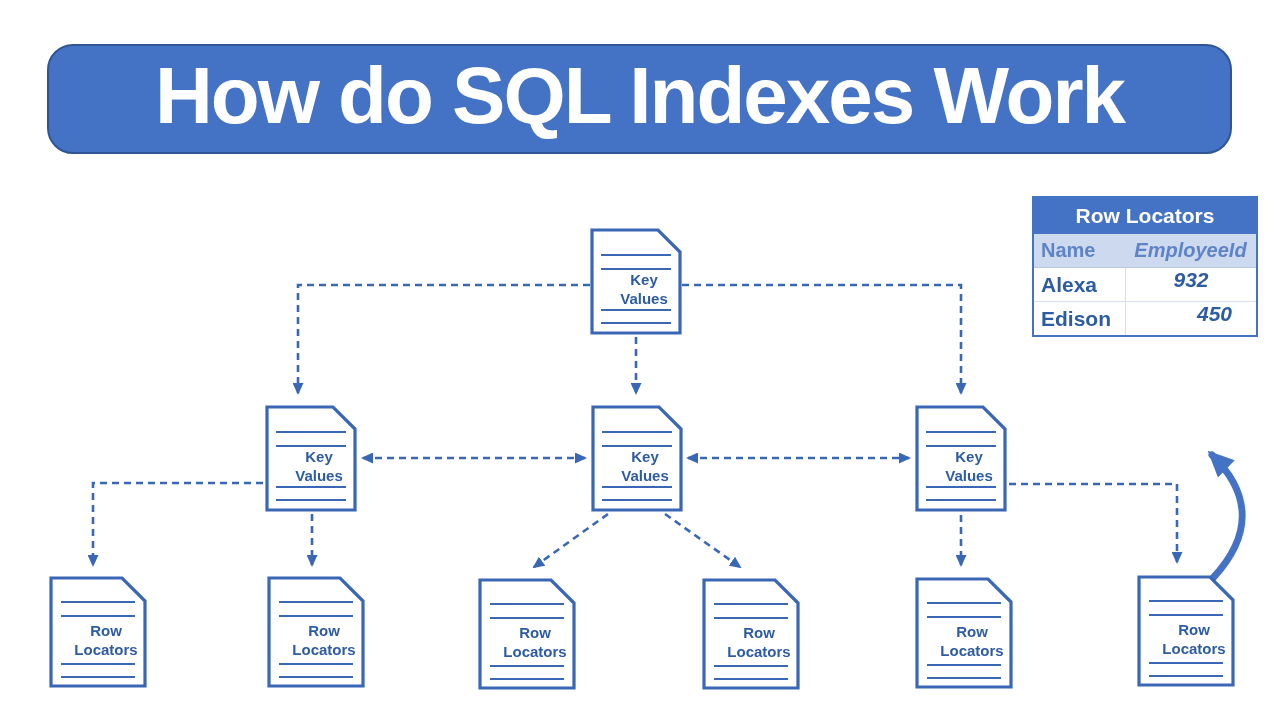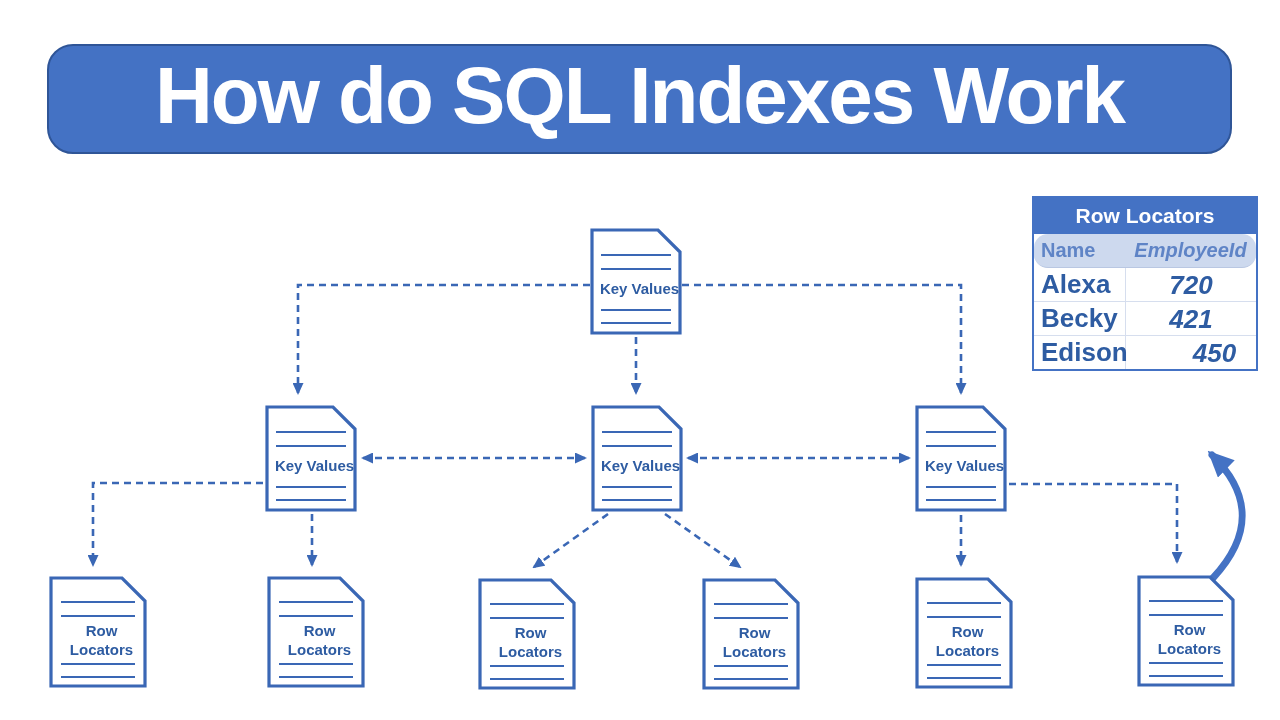--- a/index.html
+++ b/index.html
@@ -25,45 +25,44 @@
   svg.connectors { position:absolute; left:0; top:0; }
   .dash { stroke:#3A67B5; stroke-width:2.6; fill:none; stroke-dasharray:7 5; }
   .curve { stroke:#4472C4; stroke-width:7; fill:none; stroke-linecap:round; }
 
   
   .doc-node { position:absolute; }
   .doc-node svg { position:absolute; left:0; top:0; display:block; }
   .doc-shape-path { fill:#ffffff; stroke:#3A67B5; stroke-width:3.2; stroke-linejoin:miter; }
   .doc-line { stroke:#3A67B5; stroke-width:2; }
   .doc-label {
-    position:absolute; left:7px; right:0; top:57%; transform:translateY(-50%);
+    position:absolute; left:16px; right:0; top:57%; transform:translateY(-50%);
     text-align:center; color:#2E5CA2; font-weight:bold; font-size:15px;
     line-height:1.28;
   }
   .kv { width:92px; height:107px; }
   .rl { width:98px; height:112px; }
 
   
   .rl-table {
     position:absolute; left:1032px; top:196px; width:226px;
     border:2px solid #4472C4; box-sizing:border-box; background:#ffffff;
   }
   .rl-table-title {
     background:#4472C4; color:#ffffff; font-weight:bold; font-size:21px;
     text-align:center; height:36px; line-height:36px;
   }
   .rl-subheader {
     background:#CDD9EE; display:flex; height:33px; align-items:center;
     color:#5F84C6; font-weight:bold; font-size:20px;
     border-bottom:1px solid #b9c7e2;
-    border-radius:14px;
   }
   .rl-row {
-    display:flex; height:33px; align-items:flex-end;
-    color:#2E5CA2; font-weight:bold; font-size:26px;
+    display:flex; height:33px; align-items:flex-start;
+    color:#2E5CA2; font-weight:bold; font-size:21px;
     border-bottom:1px solid #d6deee;
   }
   .rl-row:last-child { border-bottom:none;gap:47px; }
   .cell-name { width:84px; padding-left:7px; }
   .rl-row .cell-name { border-right:1px solid #d6deee; align-self:stretch; display:flex; align-items:center; }
   .cell-id { flex:1; text-align:center;font-style:italic; }
 </style>
 </head>
 <body>
 
@@ -215,25 +214,21 @@
   </div>
 
   <div class="rl-table">
     <div class="rl-table-title">Row Locators</div>
     <div class="rl-subheader">
       <div class="cell-name">Name</div>
       <div class="cell-id">EmployeeId</div>
     </div>
     <div class="rl-row">
       <div class="cell-name">Alexa</div>
-      <div class="cell-id">720</div>
-    </div>
-    <div class="rl-row">
-      <div class="cell-name">Becky</div>
-      <div class="cell-id">421</div>
+      <div class="cell-id">932</div>
     </div>
     <div class="rl-row">
       <div class="cell-name">Edison</div>
       <div class="cell-id">450</div>
     </div>
   </div>
 
 </div>
 
 </body></html>

